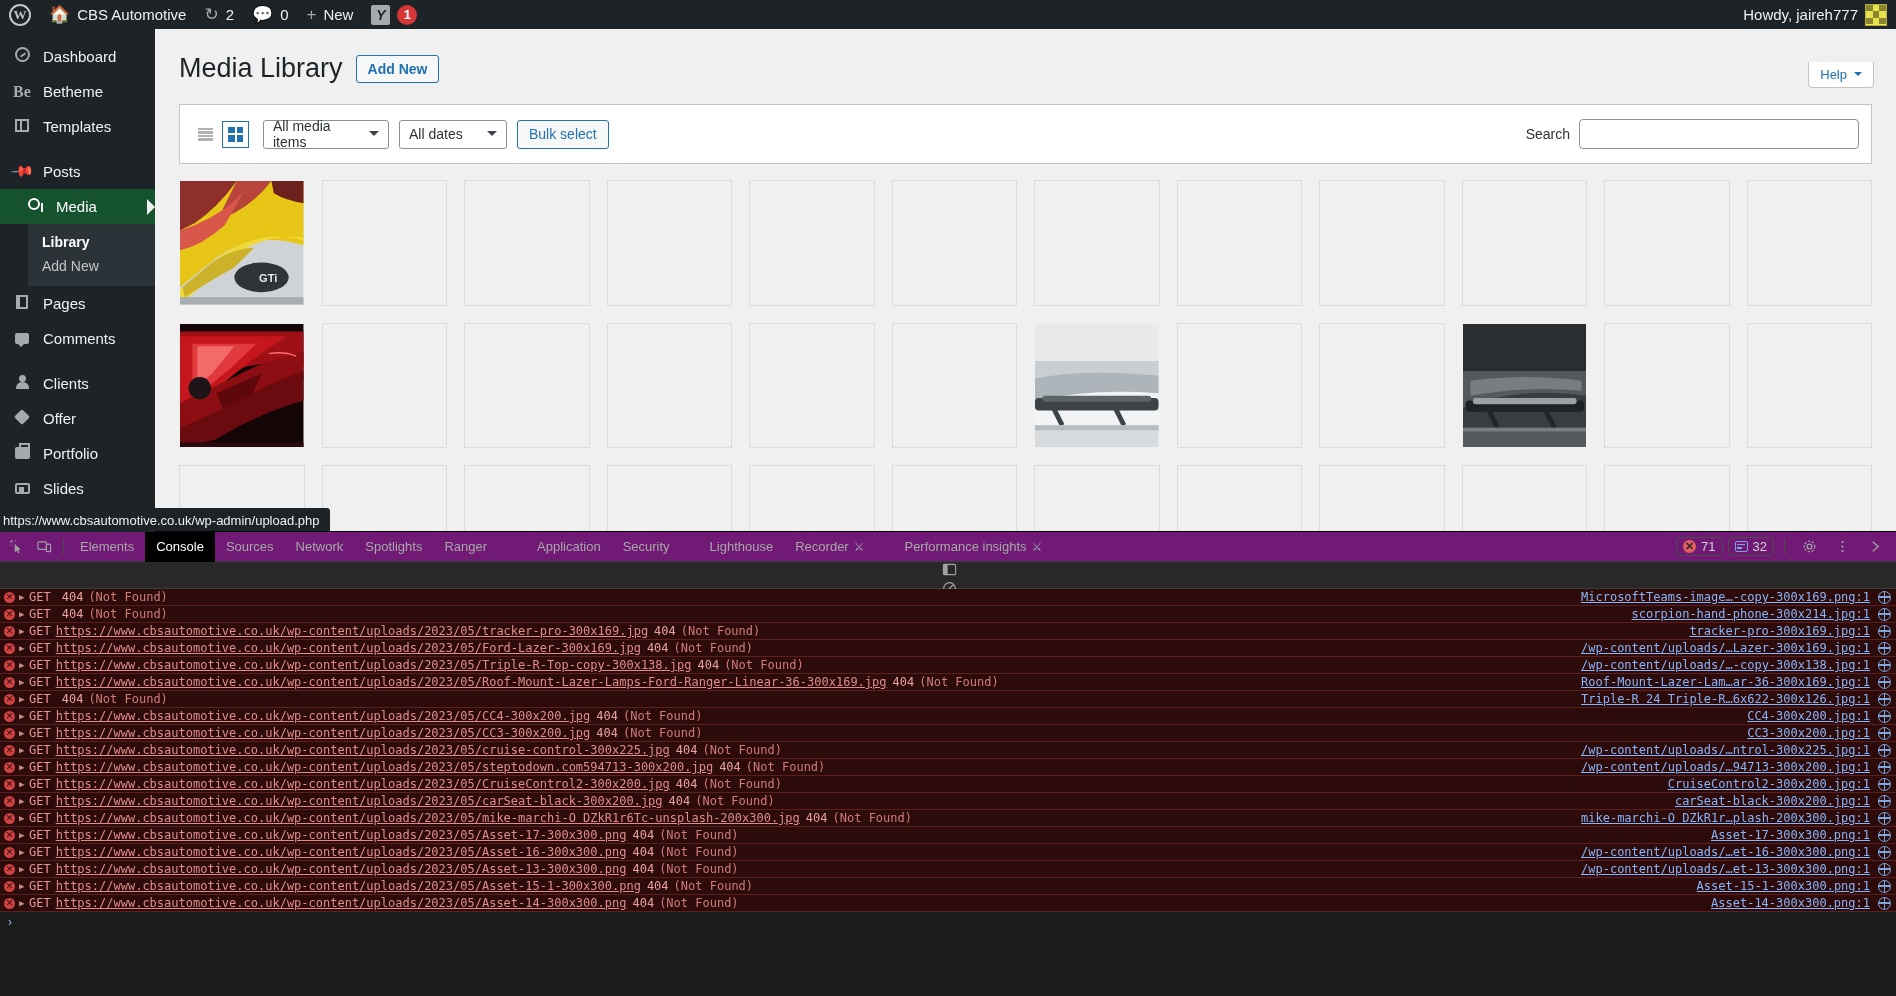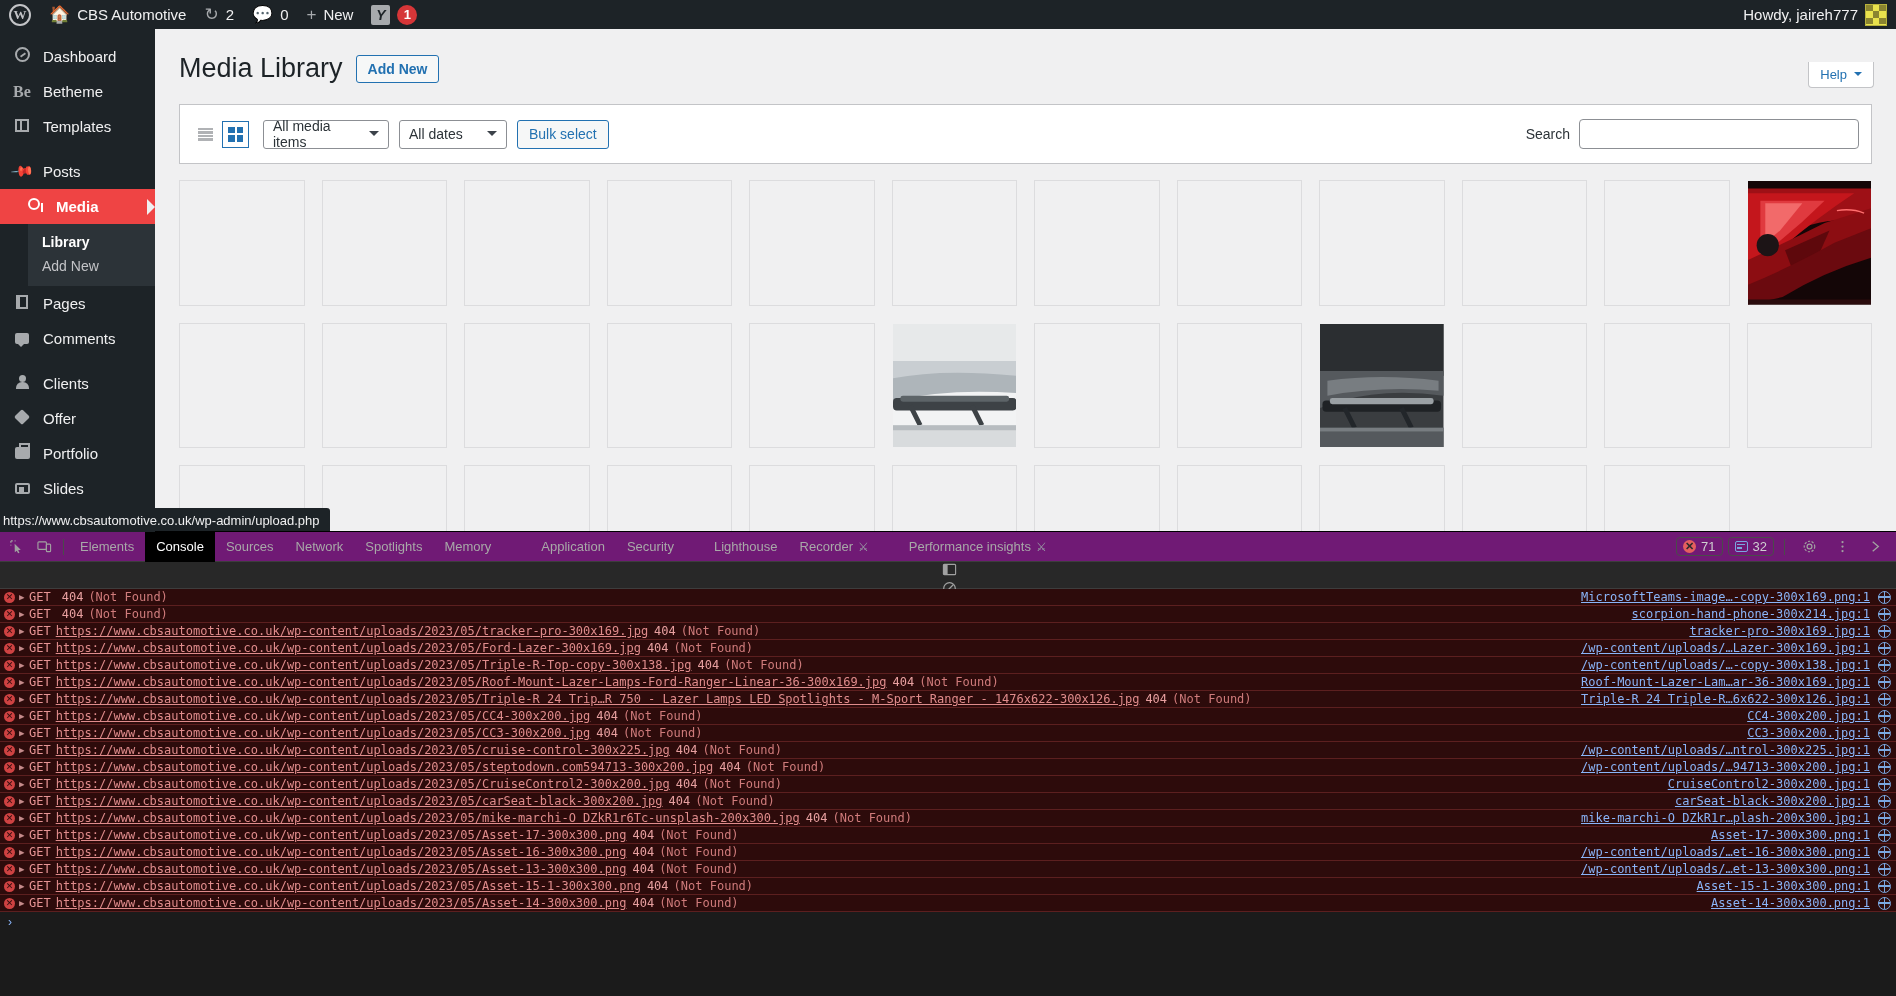--- a/index.html
+++ b/index.html
@@ -60,21 +60,21 @@
 
   
   #sidebar {
     position: absolute; top: 29px; left: 0; width: 155px; height: 503px;
     background: #1d2327; color: #f0f0f1; font-size: 15px; z-index: 40;
   }
   .menu-item {
     display: flex; align-items: center; gap: 11px;
     height: 35px; padding: 0 12px; color: #f0f0f1; position: relative;
   }
-  .menu-item.active { background: #ef4444; color: #fff; font-weight: 700; padding-left: 25px; }
+  .menu-item.active { background: #14532d; color: #fff; font-weight: 400; padding-left: 25px; }
   .menu-item.active::after {
     content: ""; position: absolute; right: -8px; top: 50%;
     margin-top: -8px; width: 0; height: 0;
     border: 8px solid transparent; border-left-color: #f0f0f1;
   }
   .menu-item .mi-ico {
     width: 20px; text-align: center; font-size: 16px; color: #a7aaad; flex: 0 0 20px;
   }
   .menu-item.active .mi-ico { color: #fff; }
   .menu-sep { height: 10px; }
@@ -413,20 +413,35 @@
     <div class="btn-bulk">Bulk select</div>
 
     <div class="search-wrap">
       <span class="search-label">Search</span>
       <input class="search-input" type="text" value="" placeholder="" style="">
     </div>
   </div>
 
   <div class="grid-area">
 
+    <div class="tile filled">
+      <svg class="ph" viewBox="0 0 100 100" preserveAspectRatio="none">
+        <rect width="100" height="100" fill="#cfd3d6"></rect>
+        <path d="M0 0 H100 V52 Q60 40 30 62 L0 86 Z" fill="#e8c617"></path>
+        <path d="M100 0 V46 Q72 42 48 58 L30 74 L0 100 H0 V88 L34 60 Q66 38 100 48 Z" fill="#f2d93a"></path>
+        <path d="M0 0 H46 Q30 22 12 34 L0 40 Z" fill="#8e2f2c"></path>
+        <path d="M46 0 H74 Q62 16 44 26 L30 32 Z" fill="#b7453c"></path>
+        <path d="M74 0 H100 V18 Q86 16 76 10 Z" fill="#6d211f"></path>
+        <path d="M0 40 Q26 32 44 16 L52 8 L36 36 Q18 52 0 56 Z" fill="#d9564a"></path>
+        <path d="M2 86 L26 66 Q44 54 60 54 L44 70 Q22 82 4 94 Z" fill="#cbb228"></path>
+        <ellipse cx="66" cy="78" rx="22" ry="12" fill="#2f3437"></ellipse>
+        <text x="64" y="82" font-size="9" fill="#e8e8e8" font-family="sans-serif" font-weight="bold">GTi</text>
+        <rect y="94" width="100" height="6" fill="#a9adb0"></rect>
+      </svg>
+    </div>
     <div class="tile"></div>
     <div class="tile"></div>
     <div class="tile"></div>
     <div class="tile"></div>
     <div class="tile"></div>
     <div class="tile"></div>
     <div class="tile"></div>
     <div class="tile"></div>
     <div class="tile"></div>
     <div class="tile"></div>
@@ -529,21 +544,21 @@
     <div class="dt-tab">
         <span>Sources</span>
       </div>
     <div class="dt-tab">
         <span>Network</span>
       </div>
     <div class="dt-tab">
         <span>Spotlights</span>
       </div>
     <div class="dt-tab">
-        <span>Memory</span>
+        <span>Ranger</span>
       </div>
     <div class="dt-tab" style="margin-left:28px">
         <span>Application</span>
       </div>
     <div class="dt-tab">
         <span>Security</span>
       </div>
     <div class="dt-tab" style="margin-left:18px">
         <span>Lighthouse</span>
       </div>
@@ -688,21 +703,20 @@
           <span class="url">https://www.cbsautomotive.co.uk/wp-content/uploads/2023/05/Roof-Mount-Lazer-Lamps-Ford-Ranger-Linear-36-300x169.jpg</span>
           <span class="code">404</span>
           <span class="nf">(Not Found)</span>
           <span class="src">Roof-Mount-Lazer-Lam…ar-36-300x169.jpg:1</span>
           <span class="netico"></span>
         </div>
         <div class="log-row">
           <span class="x-ico">✕</span>
           <span class="arrow">▶</span>
           <span class="verb">GET</span>
-          <span class="url">https://www.cbsautomotive.co.uk/wp-content/uploads/2023/05/Triple-R 24 Trip…R 750 - Lazer Lamps LED Spotlights - M-Sport Ranger - 1476x622-300x126.jpg</span>
           <span class="code">404</span>
           <span class="nf">(Not Found)</span>
           <span class="src">Triple-R 24 Triple-R…6x622-300x126.jpg:1</span>
           <span class="netico"></span>
         </div>
         <div class="log-row">
           <span class="x-ico">✕</span>
           <span class="arrow">▶</span>
           <span class="verb">GET</span>
           <span class="url">https://www.cbsautomotive.co.uk/wp-content/uploads/2023/05/CC4-300x200.jpg</span>

